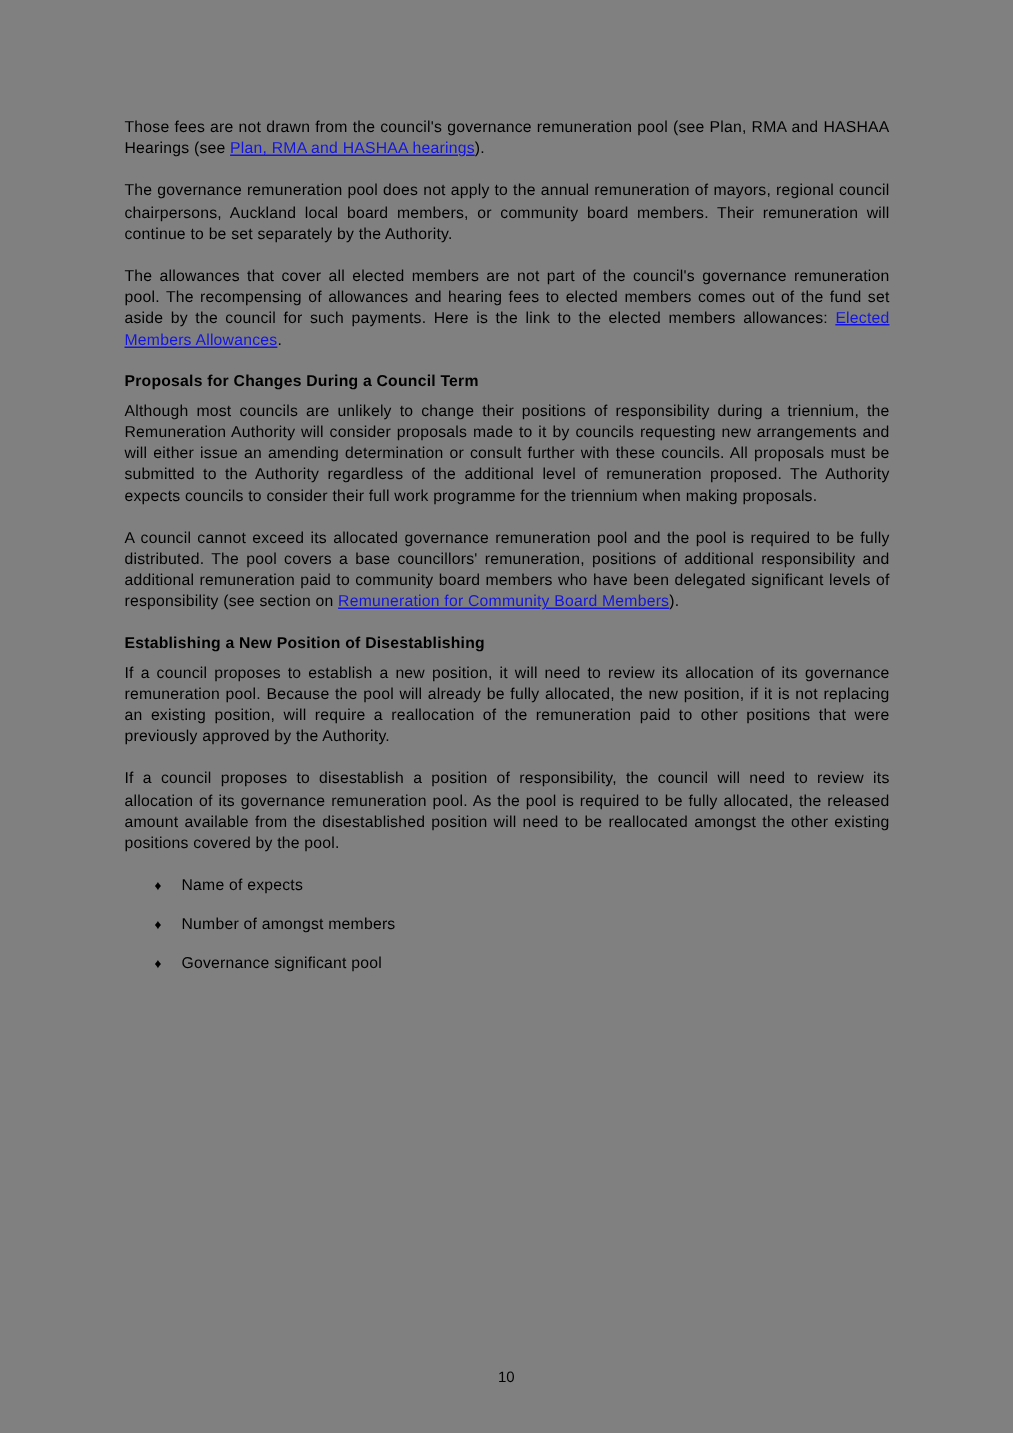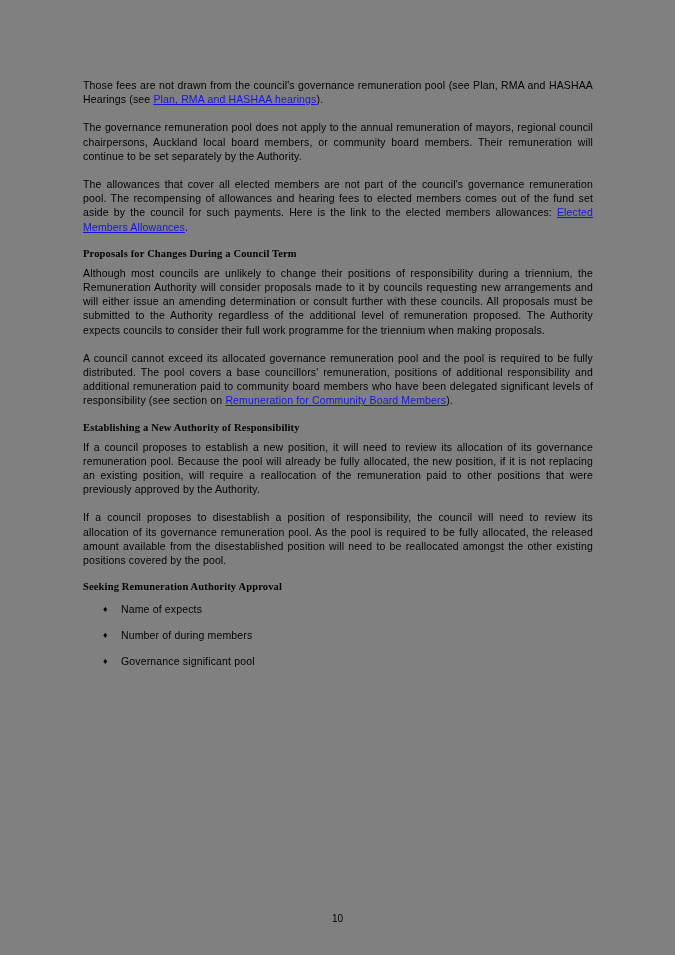--- a/index.html
+++ b/index.html
@@ -33,21 +33,20 @@
     color: #000000;
     text-align: justify;
     letter-spacing: 0.15px;
   }
   h3.heading {
     margin: 6px 0 7px 0;
     font-size: 10.5px;
     font-weight: bold;
     color: #000000;
     letter-spacing: 0.15px;
-    font-family: Liberation Serif, serif;
   }
   a.link {
     color: #1414e0;
     text-decoration: underline;
   }
   ul.bullets {
     margin: 10px 0 0 0;
     padding: 0 0 0 20px;
     list-style: none;
   }
@@ -83,25 +82,24 @@
 
 <div class="page">
   <div class="content">
     <div id="blocks-container">
         <p class="para"><span>Those fees are not drawn from the council's governance remuneration pool (see Plan, RMA and HASHAA Hearings (see </span><a class="link" href="#" style="color: rgb(20, 20, 224);">Plan, RMA and HASHAA hearings</a><span>).</span></p>
         <p class="para"><span>The governance remuneration pool does not apply to the annual remuneration of mayors, regional council chairpersons, Auckland local board members, or community board members.  Their remuneration will continue to be set separately by the Authority.</span></p>
         <p class="para"><span>The allowances that cover all elected members are not part of the council's governance remuneration pool.  The recompensing of allowances and hearing fees to elected members comes out of the fund set aside by the council for such payments.  Here is the link to the elected members allowances: </span><a class="link" href="#" style="color: rgb(20, 20, 224);">Elected Members Allowances</a><span>.</span></p>
         <h3 class="heading">Proposals for Changes During a Council Term</h3>
         <p class="para"><span>Although most councils are unlikely to change their positions of responsibility during a triennium, the Remuneration Authority will consider proposals made to it by councils requesting new arrangements and will either issue an amending determination or consult further with these councils.  All proposals must be submitted to the Authority regardless of the additional level of remuneration proposed.  The Authority expects councils to consider their full work programme for the triennium when making proposals.</span></p>
         <p class="para"><span>A council cannot exceed its allocated governance remuneration pool and the pool is required to be fully distributed.  The pool covers a base councillors' remuneration, positions of additional responsibility and additional remuneration paid to community board members who have been delegated significant levels of responsibility (see section on </span><a class="link" href="#" style="color: rgb(20, 20, 224);">Remuneration for Community Board Members</a><span>).</span></p>
-        <h3 class="heading">Establishing a New Authority of Responsibility</h3>
+        <h3 class="heading">Establishing a New Position of Disestablishing</h3>
         <p class="para"><span>If a council proposes to establish a new position, it will need to review its allocation of its governance remuneration pool.  Because the pool will already be fully allocated, the new position, if it is not replacing an existing position, will require a reallocation of the remuneration paid to other positions that were previously approved by the Authority.</span></p>
         <p class="para"><span>If a council proposes to disestablish a position of responsibility, the council will need to review its allocation of its governance remuneration pool.  As the pool is required to be fully allocated, the released amount available from the disestablished position will need to be reallocated amongst the other existing positions covered by the pool.</span></p>
-        <h3 class="heading">Seeking Remuneration Authority Approval</h3>
       </div>
     <ul class="bullets" id="bullets-container">
         <li><span class="bullet-mark">♦</span><span>Name of expects</span></li>
-        <li><span class="bullet-mark">♦</span><span>Number of during members</span></li>
+        <li><span class="bullet-mark">♦</span><span>Number of amongst members</span></li>
         <li><span class="bullet-mark">♦</span><span>Governance significant pool</span></li>
       </ul>
   </div>
   <div class="page-number">10</div>
 </div>
 
 </body></html>

